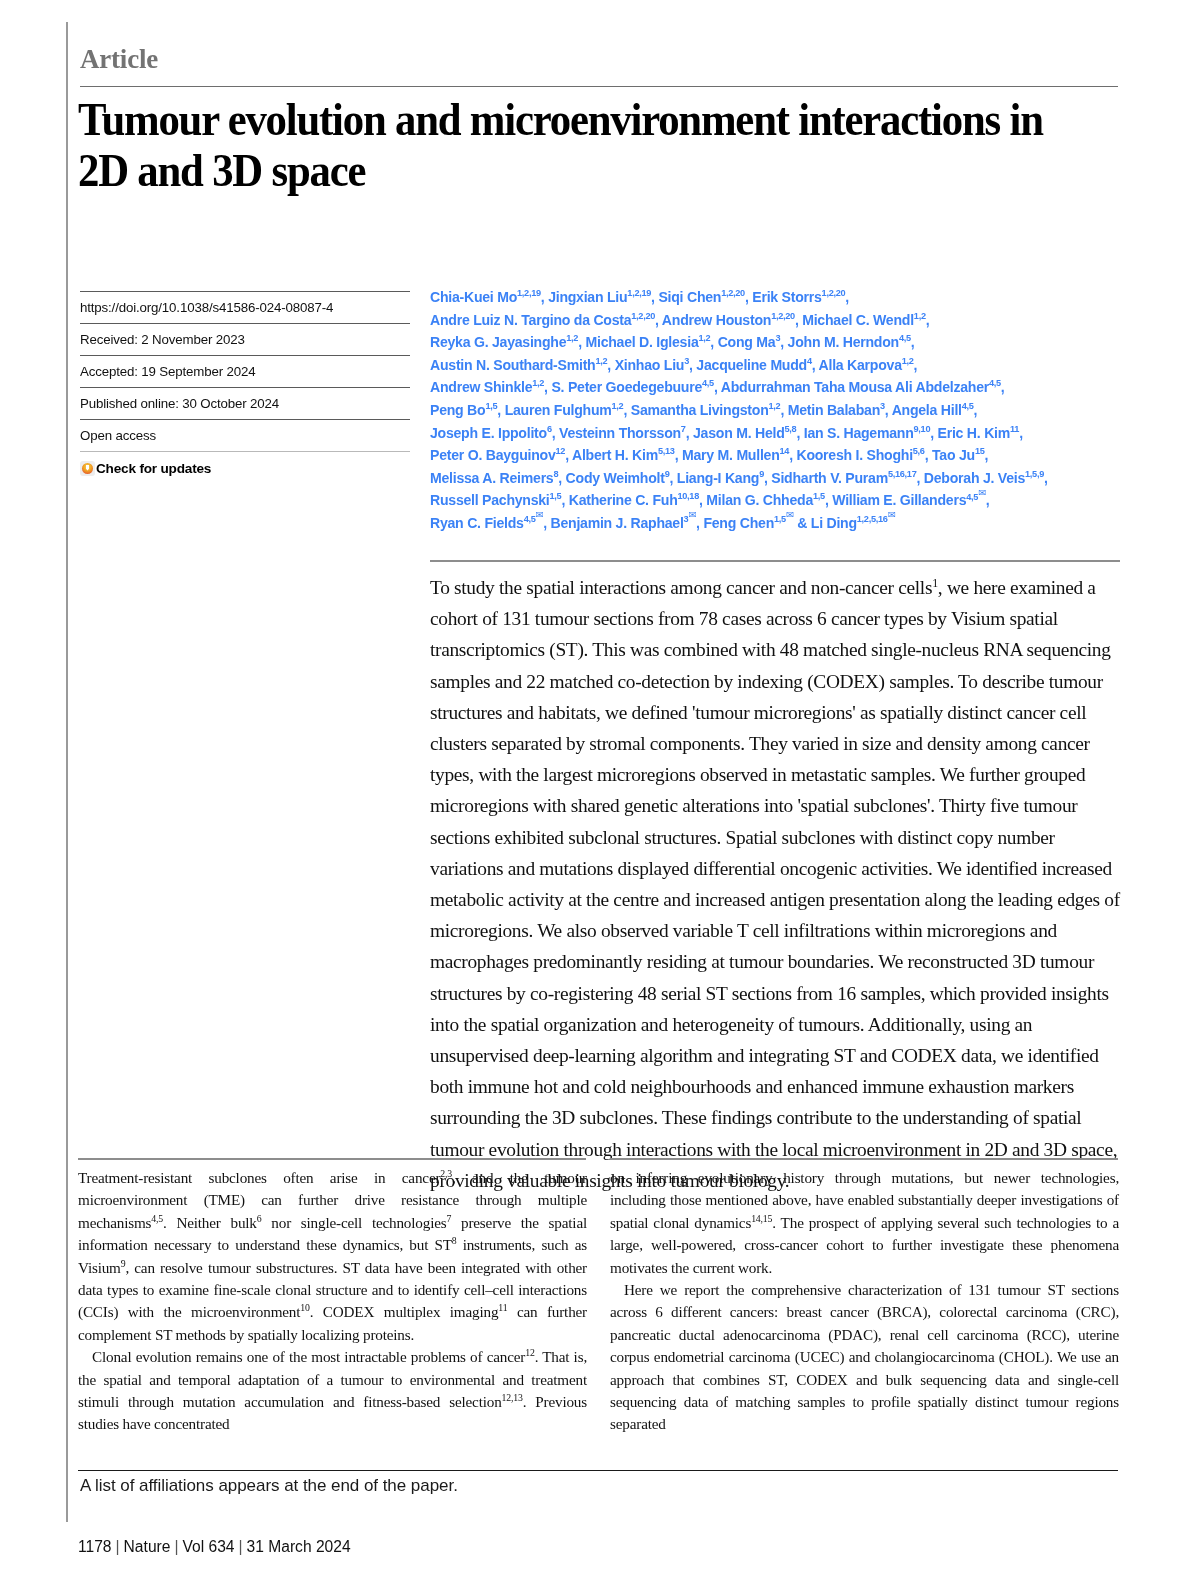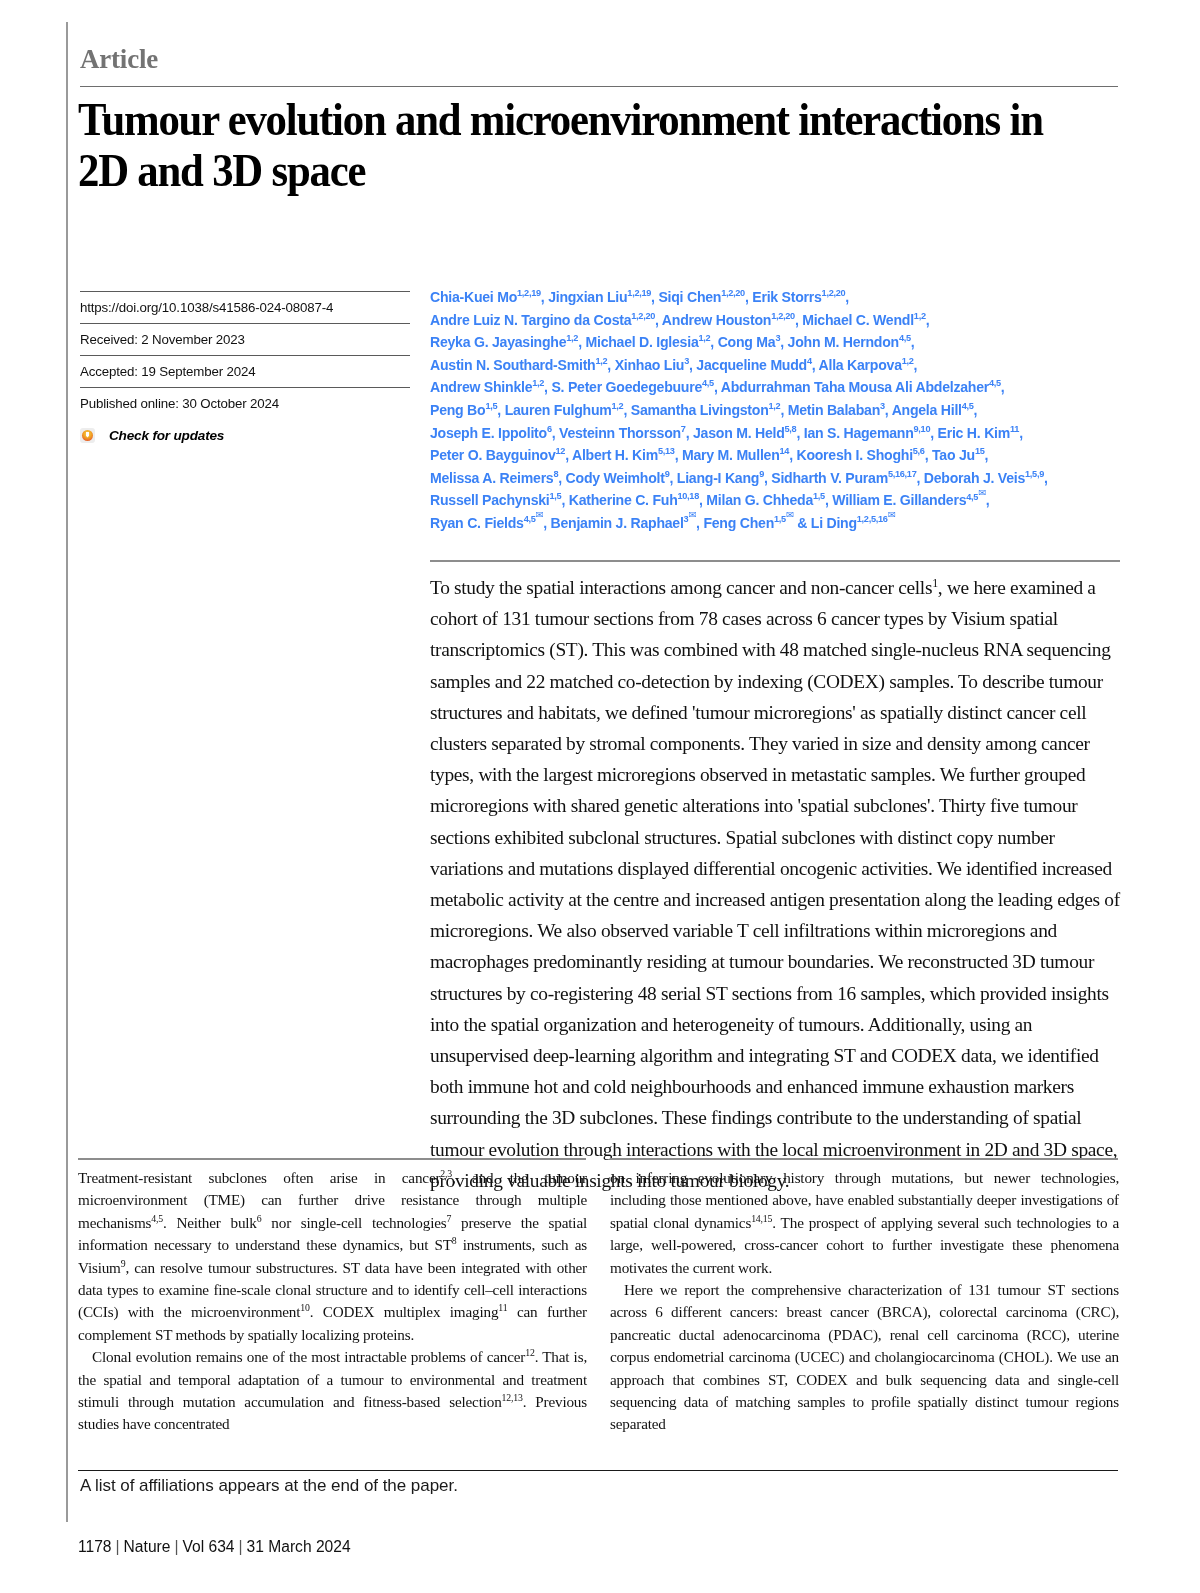--- a/index.html
+++ b/index.html
@@ -82,26 +82,25 @@
     line-height: 17px;
     letter-spacing: -0.15px;
     color: #111;
   }
   .meta-row.last {
     border-bottom: 1px solid #b9b9b9;
   }
   .meta-check {
     display: flex;
     align-items: center;
-    gap: 14px;
+    gap: 1px;
     padding-top: 9px;
     font-size: 13.6px;
     font-weight: bold;
     letter-spacing: -0.2px;
-    font-style: italic;
   }
   .crossmark {
     width: 15px;
     height: 15px;
     border-radius: 3px;
     background: #ededed;
     position: relative;
     flex: 0 0 auto;
     overflow: hidden;
   }
@@ -251,20 +250,21 @@
 
   <div class="kicker">Article</div>
   <div class="kicker-rule"></div>
   <div class="title">Tumour evolution and microenvironment interactions in 2D and 3D space</div>
 
   <div class="meta">
     <div class="meta-row">https://doi.org/10.1038/s41586-024-08087-4</div>
     <div class="meta-row">Received: 2 November 2023</div>
     <div class="meta-row">Accepted: 19 September 2024</div>
     <div class="meta-row">Published online: 30 October 2024</div>
+    <div class="meta-row last">Open access</div>
     <div class="meta-check">
       <span class="crossmark"></span>
       <span>Check for updates</span>
     </div>
   </div>
 
   <div class="authors">Chia-Kuei Mo<sup>1,2,19</sup>, Jingxian Liu<sup>1,2,19</sup>, Siqi Chen<sup>1,2,20</sup>, Erik Storrs<sup>1,2,20</sup>,<br>Andre Luiz N. Targino da Costa<sup>1,2,20</sup>, Andrew Houston<sup>1,2,20</sup>, Michael C. Wendl<sup>1,2</sup>,<br>Reyka G. Jayasinghe<sup>1,2</sup>, Michael D. Iglesia<sup>1,2</sup>, Cong Ma<sup>3</sup>, John M. Herndon<sup>4,5</sup>,<br>Austin N. Southard-Smith<sup>1,2</sup>, Xinhao Liu<sup>3</sup>, Jacqueline Mudd<sup>4</sup>, Alla Karpova<sup>1,2</sup>,<br>Andrew Shinkle<sup>1,2</sup>, S. Peter Goedegebuure<sup>4,5</sup>, Abdurrahman Taha Mousa Ali Abdelzaher<sup>4,5</sup>,<br>Peng Bo<sup>1,5</sup>, Lauren Fulghum<sup>1,2</sup>, Samantha Livingston<sup>1,2</sup>, Metin Balaban<sup>3</sup>, Angela Hill<sup>4,5</sup>,<br>Joseph E. Ippolito<sup>6</sup>, Vesteinn Thorsson<sup>7</sup>, Jason M. Held<sup>5,8</sup>, Ian S. Hagemann<sup>9,10</sup>, Eric H. Kim<sup>11</sup>,<br>Peter O. Bayguinov<sup>12</sup>, Albert H. Kim<sup>5,13</sup>, Mary M. Mullen<sup>14</sup>, Kooresh I. Shoghi<sup>5,6</sup>, Tao Ju<sup>15</sup>,<br>Melissa A. Reimers<sup>8</sup>, Cody Weimholt<sup>9</sup>, Liang-I Kang<sup>9</sup>, Sidharth V. Puram<sup>5,16,17</sup>, Deborah J. Veis<sup>1,5,9</sup>,<br>Russell Pachynski<sup>1,5</sup>, Katherine C. Fuh<sup>10,18</sup>, Milan G. Chheda<sup>1,5</sup>, William E. Gillanders<sup>4,5<span class="env">✉</span></sup>,<br>Ryan C. Fields<sup>4,5<span class="env">✉</span></sup>, Benjamin J. Raphael<sup>3<span class="env">✉</span></sup>, Feng Chen<sup>1,5<span class="env">✉</span></sup> &amp; Li Ding<sup>1,2,5,16<span class="env">✉</span></sup></div>
 
   <div class="abstract-rule"></div>
   <div class="abstract">To study the spatial interactions among cancer and non-cancer cells<sup>1</sup>, we here examined a cohort of 131 tumour sections from 78 cases across 6 cancer types by Visium spatial transcriptomics (ST). This was combined with 48 matched single-nucleus RNA sequencing samples and 22 matched co-detection by indexing (CODEX) samples. To describe tumour structures and habitats, we defined 'tumour microregions' as spatially distinct cancer cell clusters separated by stromal components. They varied in size and density among cancer types, with the largest microregions observed in metastatic samples. We further grouped microregions with shared genetic alterations into 'spatial subclones'. Thirty five tumour sections exhibited subclonal structures. Spatial subclones with distinct copy number variations and mutations displayed differential oncogenic activities. We identified increased metabolic activity at the centre and increased antigen presentation along the leading edges of microregions. We also observed variable T cell infiltrations within microregions and macrophages predominantly residing at tumour boundaries. We reconstructed 3D tumour structures by co-registering 48 serial ST sections from 16 samples, which provided insights into the spatial organization and heterogeneity of tumours. Additionally, using an unsupervised deep-learning algorithm and integrating ST and CODEX data, we identified both immune hot and cold neighbourhoods and enhanced immune exhaustion markers surrounding the 3D subclones. These findings contribute to the understanding of spatial tumour evolution through interactions with the local microenvironment in 2D and 3D space, providing valuable insights into tumour biology.</div>

